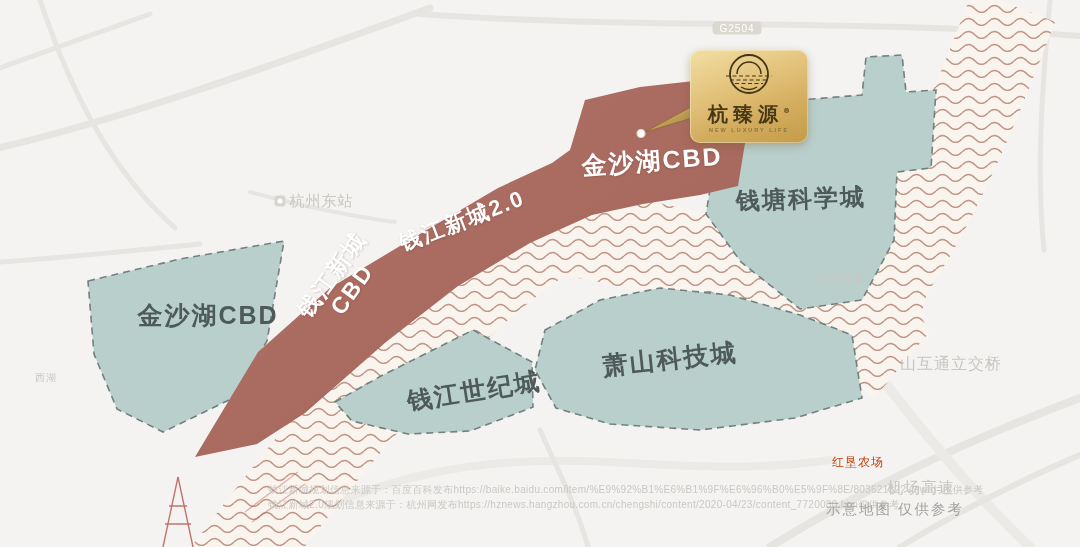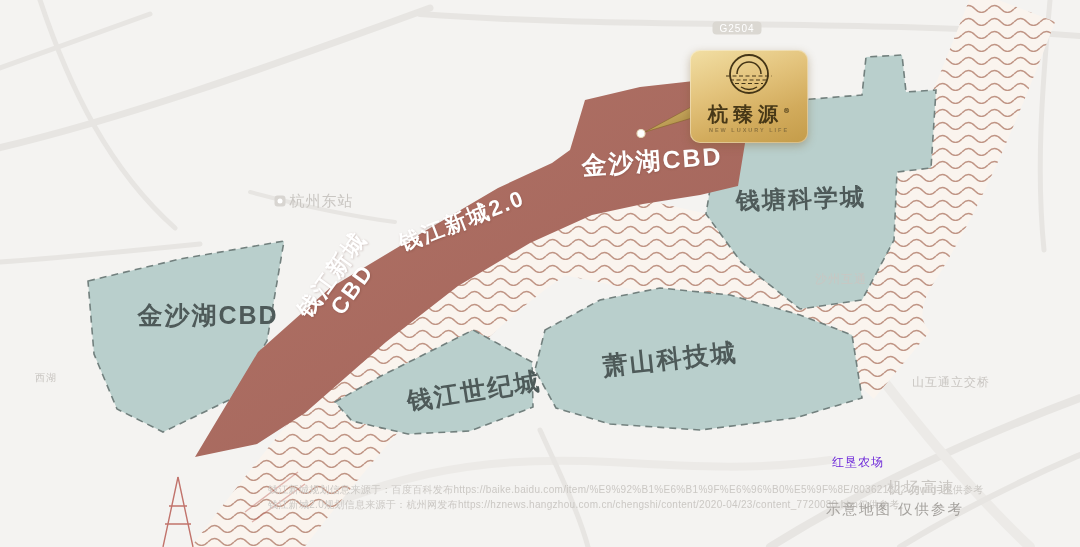--- a/index.html
+++ b/index.html
@@ -8,21 +8,21 @@
   #mapsvg{position:absolute;left:0;top:0;}
 
   .abs{position:absolute;}
   .ctr{transform:translate(-50%,-50%);}
   .region-label{position:absolute;font-weight:bold;color:#4e5a59;
     letter-spacing:2px;white-space:nowrap;}
   .region-label.white{color:#ffffff;text-shadow:0 1px 2px rgba(90,45,35,.25);}
   .two-line{text-align:center;line-height:1.08;}
 
   .bg-label{position:absolute;color:#c9c6c2;white-space:nowrap;letter-spacing:1px;}
-  .pink{color:#6d28d9;}
+  .pink{color:#c2410c;}
   .badge{position:absolute;background:#dbd8d2;color:#ffffff;border-radius:4px;
     font-size:10px;padding:1px 7px;letter-spacing:1px;}
 
   .station-icon{display:inline-block;width:11px;height:11px;border-radius:3px;
     background:#d8d5d1;margin-right:4px;vertical-align:-1px;position:relative;}
   .station-icon::after{content:"";position:absolute;left:3px;top:3px;width:5px;height:5px;
     border-radius:50%;background:#fff;}
 
   
   .logo{position:absolute;left:690px;top:50px;width:118px;height:93px;
@@ -125,21 +125,21 @@
        transform:translate(-50%,-50%) rotate(-6deg);">萧山科技城</div>
 
   <div class="region-label" style="left:474px;top:391px;font-size:25px;
        transform:translate(-50%,-50%) rotate(-9deg);">钱江世纪城</div>
 
   <div class="bg-label ctr" style="left:314px;top:201px;font-size:15px;">
     <span class="station-icon"></span><span>杭州东站</span>
   </div>
   <div class="bg-label ctr" style="left:46px;top:378px;font-size:10px;">西湖</div>
   <div class="bg-label ctr" style="left:841px;top:279px;font-size:12px;">沙州互通</div>
-  <div class="bg-label ctr" style="left:951px;top:382px;font-size:12px;">山互通立交桥</div>
+  <div class="bg-label ctr" style="left:951px;top:364px;font-size:16px;">山互通立交桥</div>
   <div class="bg-label pink ctr" style="left:858px;top:462px;font-size:12px;">红垦农场</div>
   <div class="bg-label ctr" style="left:921px;top:488px;font-size:16px;">机场高速</div>
   <div class="badge ctr" style="left:737px;top:28px;">G2504</div>
 
   <div class="logo">
     <svg width="118" height="48" viewBox="0 0 118 48">
       <g stroke="#443516" fill="none">
         <circle cx="59" cy="24" r="19" stroke-width="1.8"></circle>
         <path d="M47,24 A12,12 0 0 1 71,24" stroke-width="1.6"></path>
         <path d="M36,26 L82,26 M40,30 L78,30 M45,33.5 L73,33.5" stroke-width="1.2" stroke-dasharray="4 2.5"></path>

